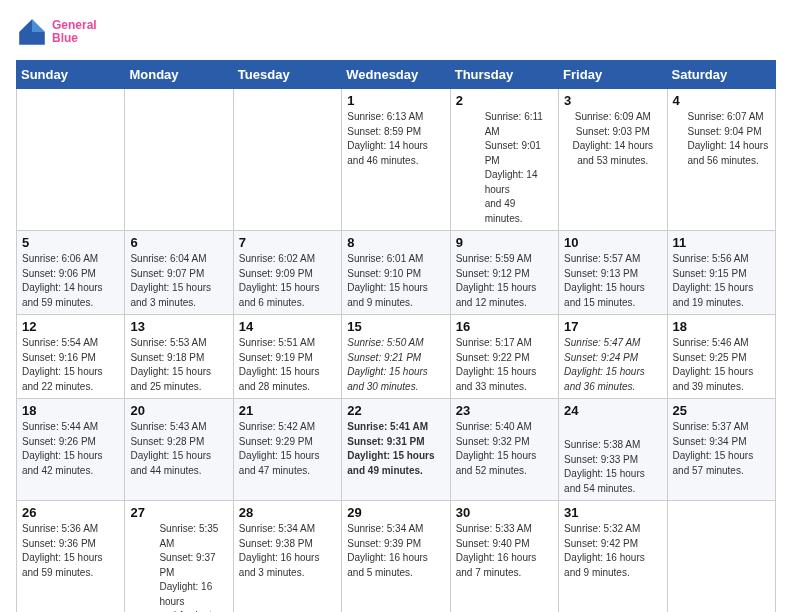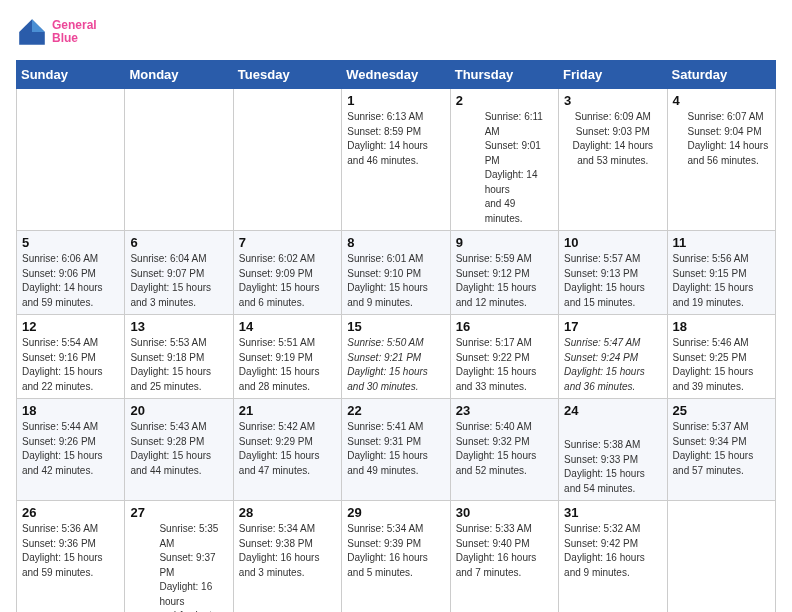--- a/index.html
+++ b/index.html
@@ -268,21 +268,21 @@
         </td>
         <td>
           <span class="day-num">21</span>
           <div class="day-detail" style="white-space: pre-line;">Sunrise: 5:42 AM
 Sunset: 9:29 PM
 Daylight: 15 hours
 and 47 minutes.</div>
         </td>
         <td>
           <span class="day-num">22</span>
-          <div class="day-detail" style="white-space: pre-line;">Sunrise: 5:41 AM
+          <div class="day-detail" style="white-space: pre-line; font-weight: bold;">Sunrise: 5:41 AM
 Sunset: 9:31 PM
 Daylight: 15 hours
 and 49 minutes.</div>
         </td>
         <td>
           <span class="day-num">23</span>
           <div class="day-detail" style="white-space: pre-line;">Sunrise: 5:40 AM
 Sunset: 9:32 PM
 Daylight: 15 hours
 and 52 minutes.</div>

